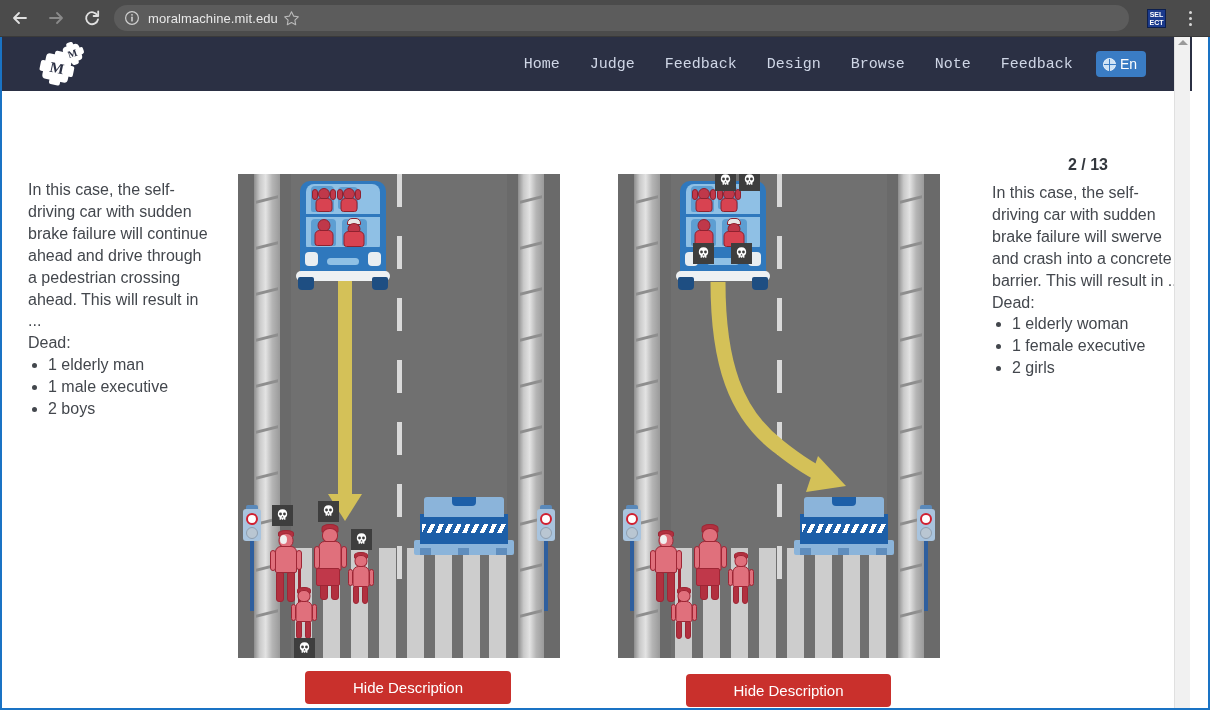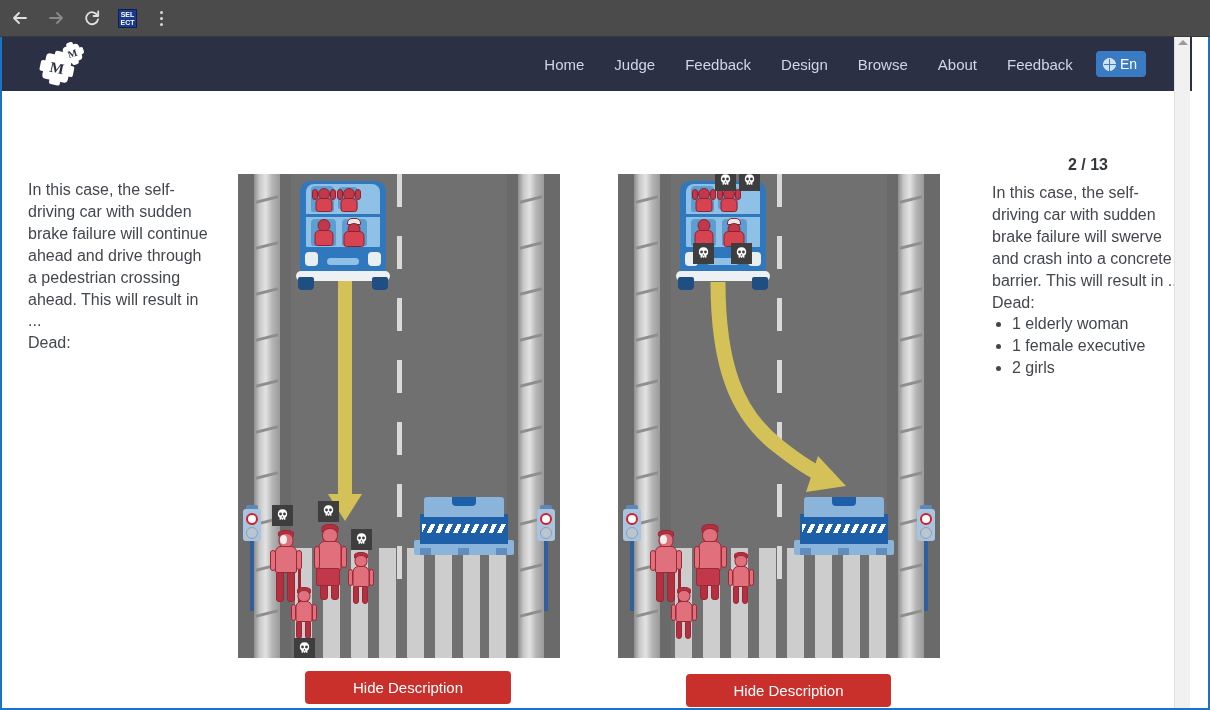--- a/index.html
+++ b/index.html
@@ -152,20 +152,21 @@
     height: 54px;
     display: flex; align-items: center;
     gap: 0px;
   }
   .nav-link {
     color: #cfd6e6;
     font-size: 15px;
     padding: 6px 15px;
     text-decoration: none;
     white-space: nowrap;
+    font-family: Liberation Mono, monospace;
   }
   .lang-btn {
     background: #3a7cc4;
     color: #ffffff;
     font-size: 14px;
     border-radius: 4px;
     padding: 5px 9px 5px 7px;
     display: flex; align-items: center; gap: 4px;
     margin-left: 8px;
   }
@@ -531,20 +532,37 @@
         <path d="M4 10 H15 M11 5 L16 10 L11 15" stroke="#8a8a8a" stroke-width="1.8" fill="none" stroke-linecap="round" stroke-linejoin="round"></path>
       </svg>
   </div>
   <div class="nav-btn">
     <svg width="20" height="20" viewBox="0 0 20 20">
         <path d="M15.5 7.5 A6 6 0 1 0 16 11.5" stroke="#e0e0e0" stroke-width="1.8" fill="none" stroke-linecap="round"></path>
         <path d="M16.2 3.3 L16.2 8.0 L11.6 8.0" stroke="#e0e0e0" stroke-width="1.8" fill="none" stroke-linecap="round" stroke-linejoin="round"></path>
       </svg>
   </div>
 
+  <div class="omnibox">
+    <span class="omni-info">
+      <svg width="16" height="16" viewBox="0 0 16 16">
+          <circle cx="8" cy="8" r="6.4" stroke="#cfcfcf" stroke-width="1.2" fill="none"></circle>
+          <circle cx="8" cy="4.8" r="0.9" fill="#cfcfcf"></circle>
+          <rect x="7.2" y="6.6" width="1.6" height="5" rx="0.7" fill="#cfcfcf"></rect>
+        </svg>
+    </span>
+    <span class="omni-url">moralmachine.mit.edu</span>
+    <span class="omni-right">
+      <span class="star-btn">
+        <svg width="17" height="17" viewBox="0 0 17 17">
+            <path d="M8.5 1.8 L10.6 6.1 L15.3 6.8 L11.9 10.1 L12.7 14.8 L8.5 12.6 L4.3 14.8 L5.1 10.1 L1.7 6.8 L6.4 6.1 Z" stroke="#b9b9b9" stroke-width="1.1" fill="none" stroke-linejoin="round"></path>
+          </svg>
+      </span>
+    </span>
+  </div>
 
   <div class="ext-icon">
     <span class="ext-t1">SEL</span>
     <span class="ext-t2">ECT</span>
   </div>
 
   <div class="kebab">
     <span></span>
       <span></span>
       <span></span>
@@ -565,33 +583,38 @@
             </div>
       </div>
     </div>
 
     <nav class="site-nav">
       <a class="nav-link">Home</a>
       <a class="nav-link">Judge</a>
       <a class="nav-link">Feedback</a>
       <a class="nav-link">Design</a>
       <a class="nav-link">Browse</a>
-      <a class="nav-link">About</a>
+      <a class="nav-link">Note</a>
       <a class="nav-link">Feedback</a>
       <span class="lang-btn">
         <span class="globe"></span>
         <span>En</span>
       </span>
     </nav>
   </div>
 
 
   <div class="desc desc-left">
     <p>In this case, the self-driving car with sudden brake failure will continue ahead and drive through a pedestrian crossing ahead. This will result in ...</p>
     <p>Dead:</p>
+    <ul>
+      <li>1 elderly man</li>
+      <li>1 male executive</li>
+      <li>2 boys</li>
+    </ul>
     <div class="spacer"></div>
   </div>
 
   <div class="counter">2 / 13</div>
   <div class="desc desc-right">
     <p>In this case, the self-driving car with sudden brake failure will swerve and crash into a concrete barrier. This will result in ...</p>
     <p>Dead:</p>
     <ul>
       <li>1 elderly woman</li>
       <li>1 female executive</li>

